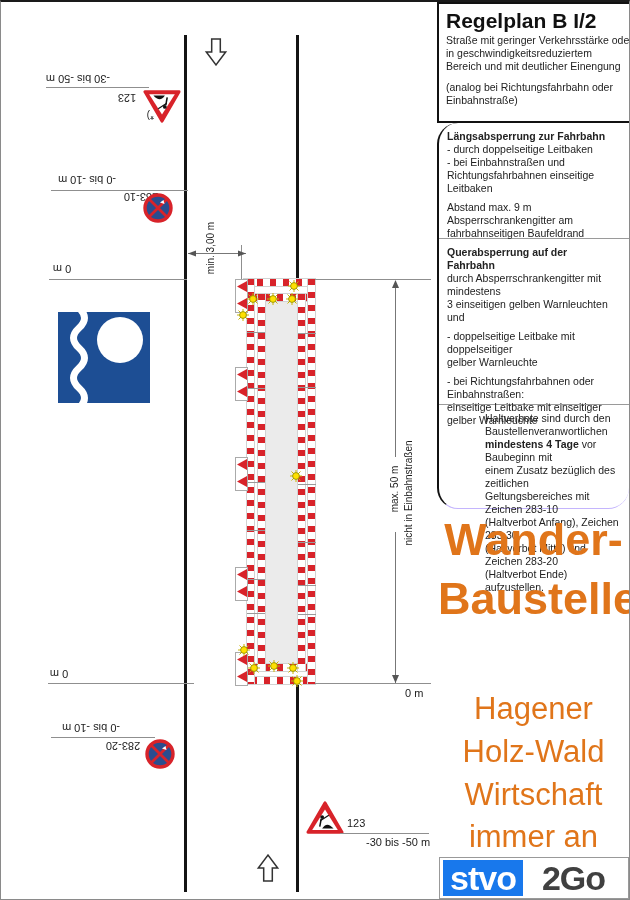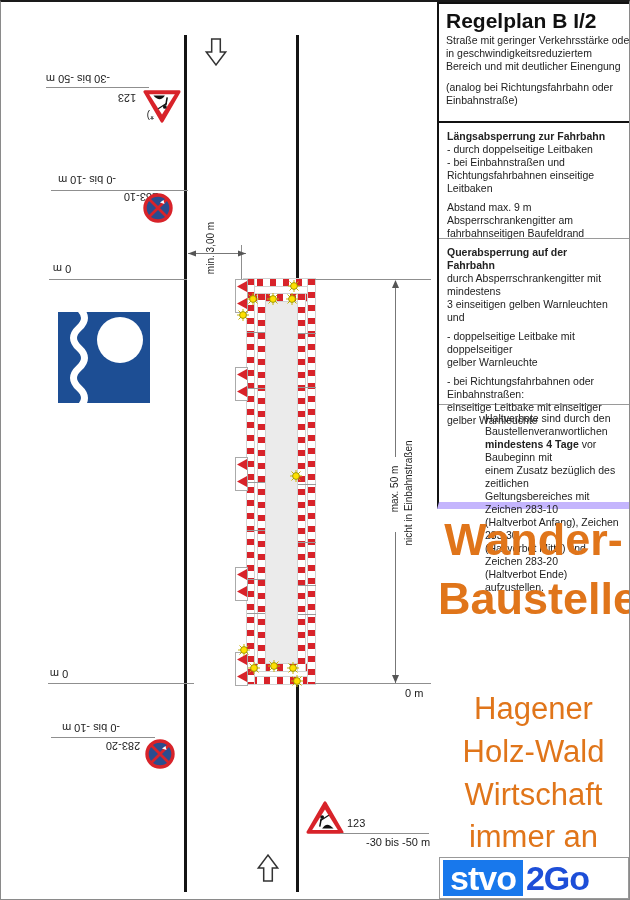--- a/index.html
+++ b/index.html
@@ -21,33 +21,33 @@
   .tick { position:absolute; height:1px; width:18px; background:#9a9a9a; }
   .lamp { position:absolute; width:12px; height:12px; }
   .chev { position:absolute; width:13px; height:34px; }
 
   
   #title-box { position:absolute; left:436px; top:0; width:228px; height:121px;
     border:2px solid #111; padding:5px 7px; background:#fff; }
   #title-box .t { font-size:21px; font-weight:bold; line-height:1.1; color:#111; }
   .panel-txt { font-size:10.5px; line-height:1.24; color:#222; white-space:pre-line; }
   #info-box { position:absolute; left:436px; top:121px; width:192px; height:386px;
-    border-left:2px solid #111; border-bottom:7px solid #c4b5fd; background:#fff; }
+    border-left:2px solid #111; border-bottom:1px solid #c4b5fd; background:#fff;border-radius:21px; }
   .info-sec { padding:7px 8px 6px 8px; border-bottom:1px solid #9a9a9a; }
   .info-sec:last-child { border-bottom:none;padding-left:46px; }
   .sec-h { font-weight:bold; }
   .gap6 { height:6px; }
   #orange-box { position:absolute; left:437px; top:509px; width:191px; text-align:center; }
   .orange-h { font-size:45px; font-weight:bold; line-height:1.3; white-space:pre-line; }
   .orange-b { font-size:31px; font-weight:normal; line-height:1.38; white-space:pre-line; margin-top:60px; }
   #logo { position:absolute; left:438px; top:855px; width:190px; height:42px;
     border:1px solid #999; display:flex; align-items:center; background:#fff; }
   #logo .p1 { background:#1878EC; color:#fff; font-size:34px; font-weight:bold;
     height:36px; margin-left:3px; padding:0 7px; display:flex; align-items:center; letter-spacing:-1px; }
-  #logo .p2 { color:#1d4ed8; font-size:34px; font-weight:bold; padding-left:3px; letter-spacing:-1px; }
+  #logo .p2 { color:#404040; font-size:34px; font-weight:bold; padding-left:19px; letter-spacing:-1px; }
 </style>
 </head>
 <body>
 
 <div id="page">
 
   <div class="roadline" style="left:183px; top:33px; height:857px;"></div>
   <div class="roadline" style="left:295px; top:33px; height:244px;"></div>
   <div class="roadline" style="left:295px; top:682px; height:208px;"></div>
 

